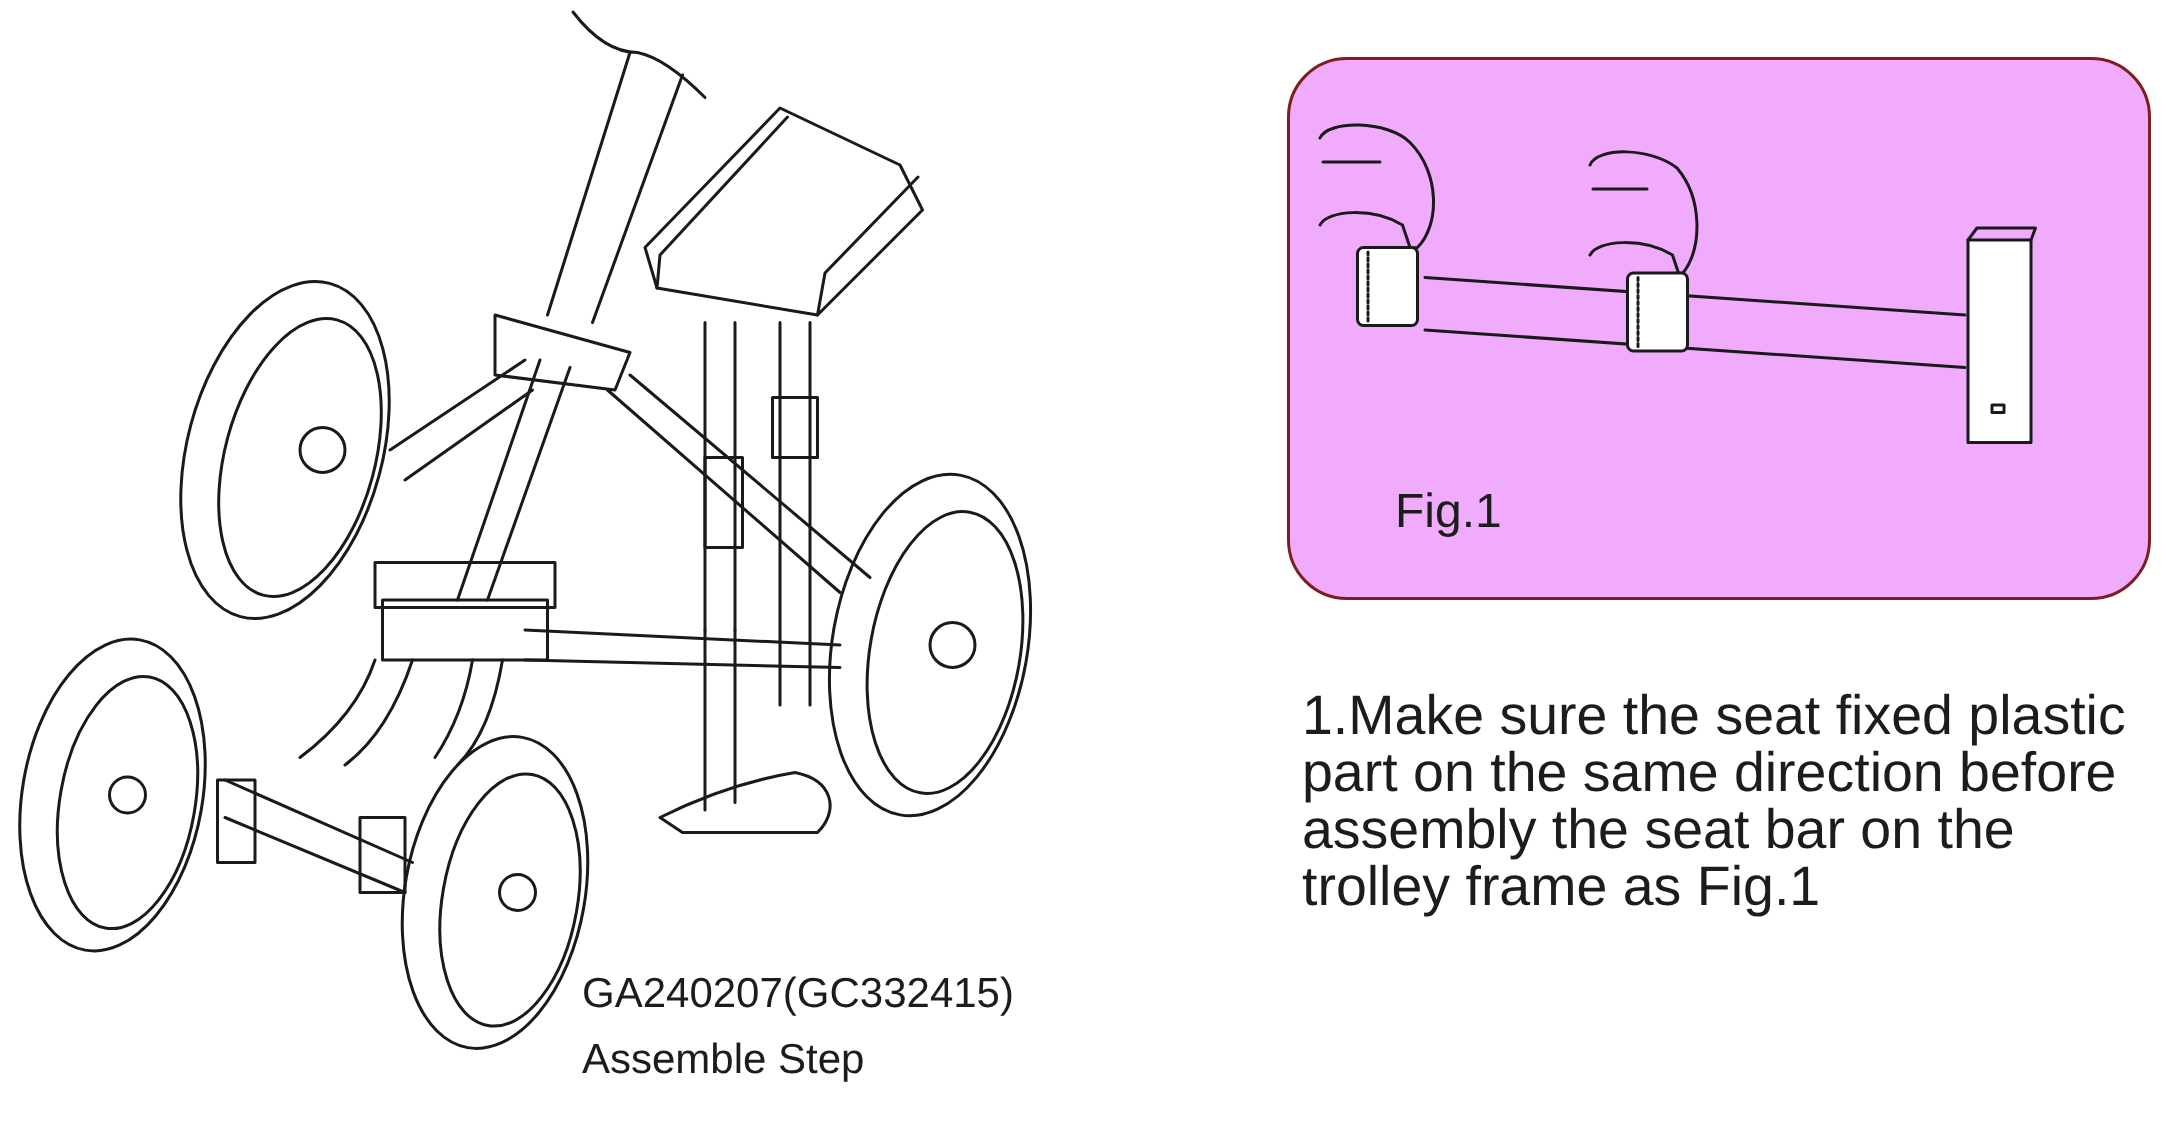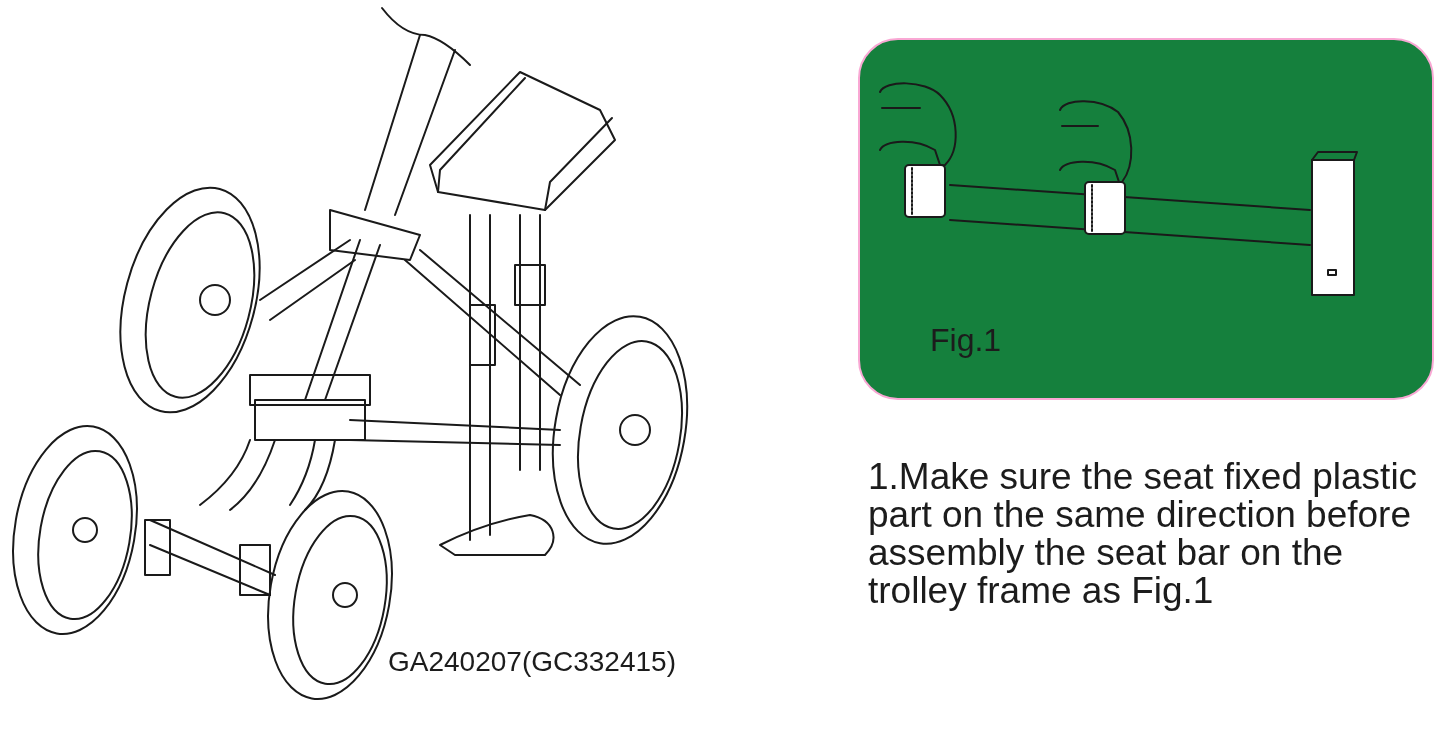--- a/index.html
+++ b/index.html
@@ -1,21 +1,21 @@
 <!DOCTYPE html>
 <html><head>
 <meta charset="utf-8">
 <style>
   html, body { margin: 0; padding: 0; background: #ffffff; }
   body { width: 1445px; height: 755px; position: relative; overflow: hidden;
          font-family: "Liberation Sans", "DejaVu Sans", sans-serif; color: #1a1a1a; }
   .trolley { position: absolute; left: 0; top: 0; width: 720px; height: 755px; }
   .model-label { position: absolute; left: 388px; top: 640px; font-size: 28px; line-height: 44px; color: #1c1c1c; }
   .fig-box { position: absolute; left: 858px; top: 38px; width: 576px; height: 362px;
-             border: 2px solid #f9a8d4; border-radius: 40px; box-sizing: border-box; background: #15803d; }
+             border: 2px solid #7f1d1d; border-radius: 40px; box-sizing: border-box; background: #f0abfc; }
   .fig-box svg { position: absolute; left: 0; top: 0; }
   .fig-label { position: absolute; left: 70px; top: 282px; font-size: 32px; color: #1c1c1c; }
   .instruction { position: absolute; left: 868px; top: 458px; width: 575px; font-size: 37px; line-height: 38px; color: #1c1c1c; }
 </style>
 </head>
 <body>
 
 <svg class="trolley" viewBox="0 0 720 755" width="720" height="755" fill="none" stroke="#1a1a1a" stroke-width="2" stroke-linecap="round" stroke-linejoin="round">
 
   <path d="M382 8 C395 25 410 35 425 35 C440 38 455 50 470 65"></path>
@@ -59,20 +59,21 @@
   <ellipse cx="85" cy="535" rx="45" ry="85" transform="rotate(10 85 535)"></ellipse>
   <circle cx="85" cy="530" r="12"></circle>
 
   <ellipse cx="330" cy="595" rx="60" ry="105" transform="rotate(10 330 595)"></ellipse>
   <ellipse cx="340" cy="600" rx="45" ry="85" transform="rotate(10 340 600)"></ellipse>
   <circle cx="345" cy="595" r="12"></circle>
 </svg>
 
 <div class="model-label">
   <div>GA240207(GC332415)</div>
+  <div>Assemble Step</div>
 </div>
 
 <div class="fig-box">
   <svg width="528" height="362" viewBox="0 0 528 362" fill="none" stroke="#1a1a1a" stroke-width="2" stroke-linecap="round" stroke-linejoin="round">
 
     <path d="M90 145 L450 170 M90 180 L450 205"></path>
 
     <rect x="452" y="120" width="42" height="135" fill="#fff"></rect>
     <path d="M452 120 L458 112 L497 112 L494 120"></path>
     <rect x="468" y="230" width="8" height="5"></rect>

